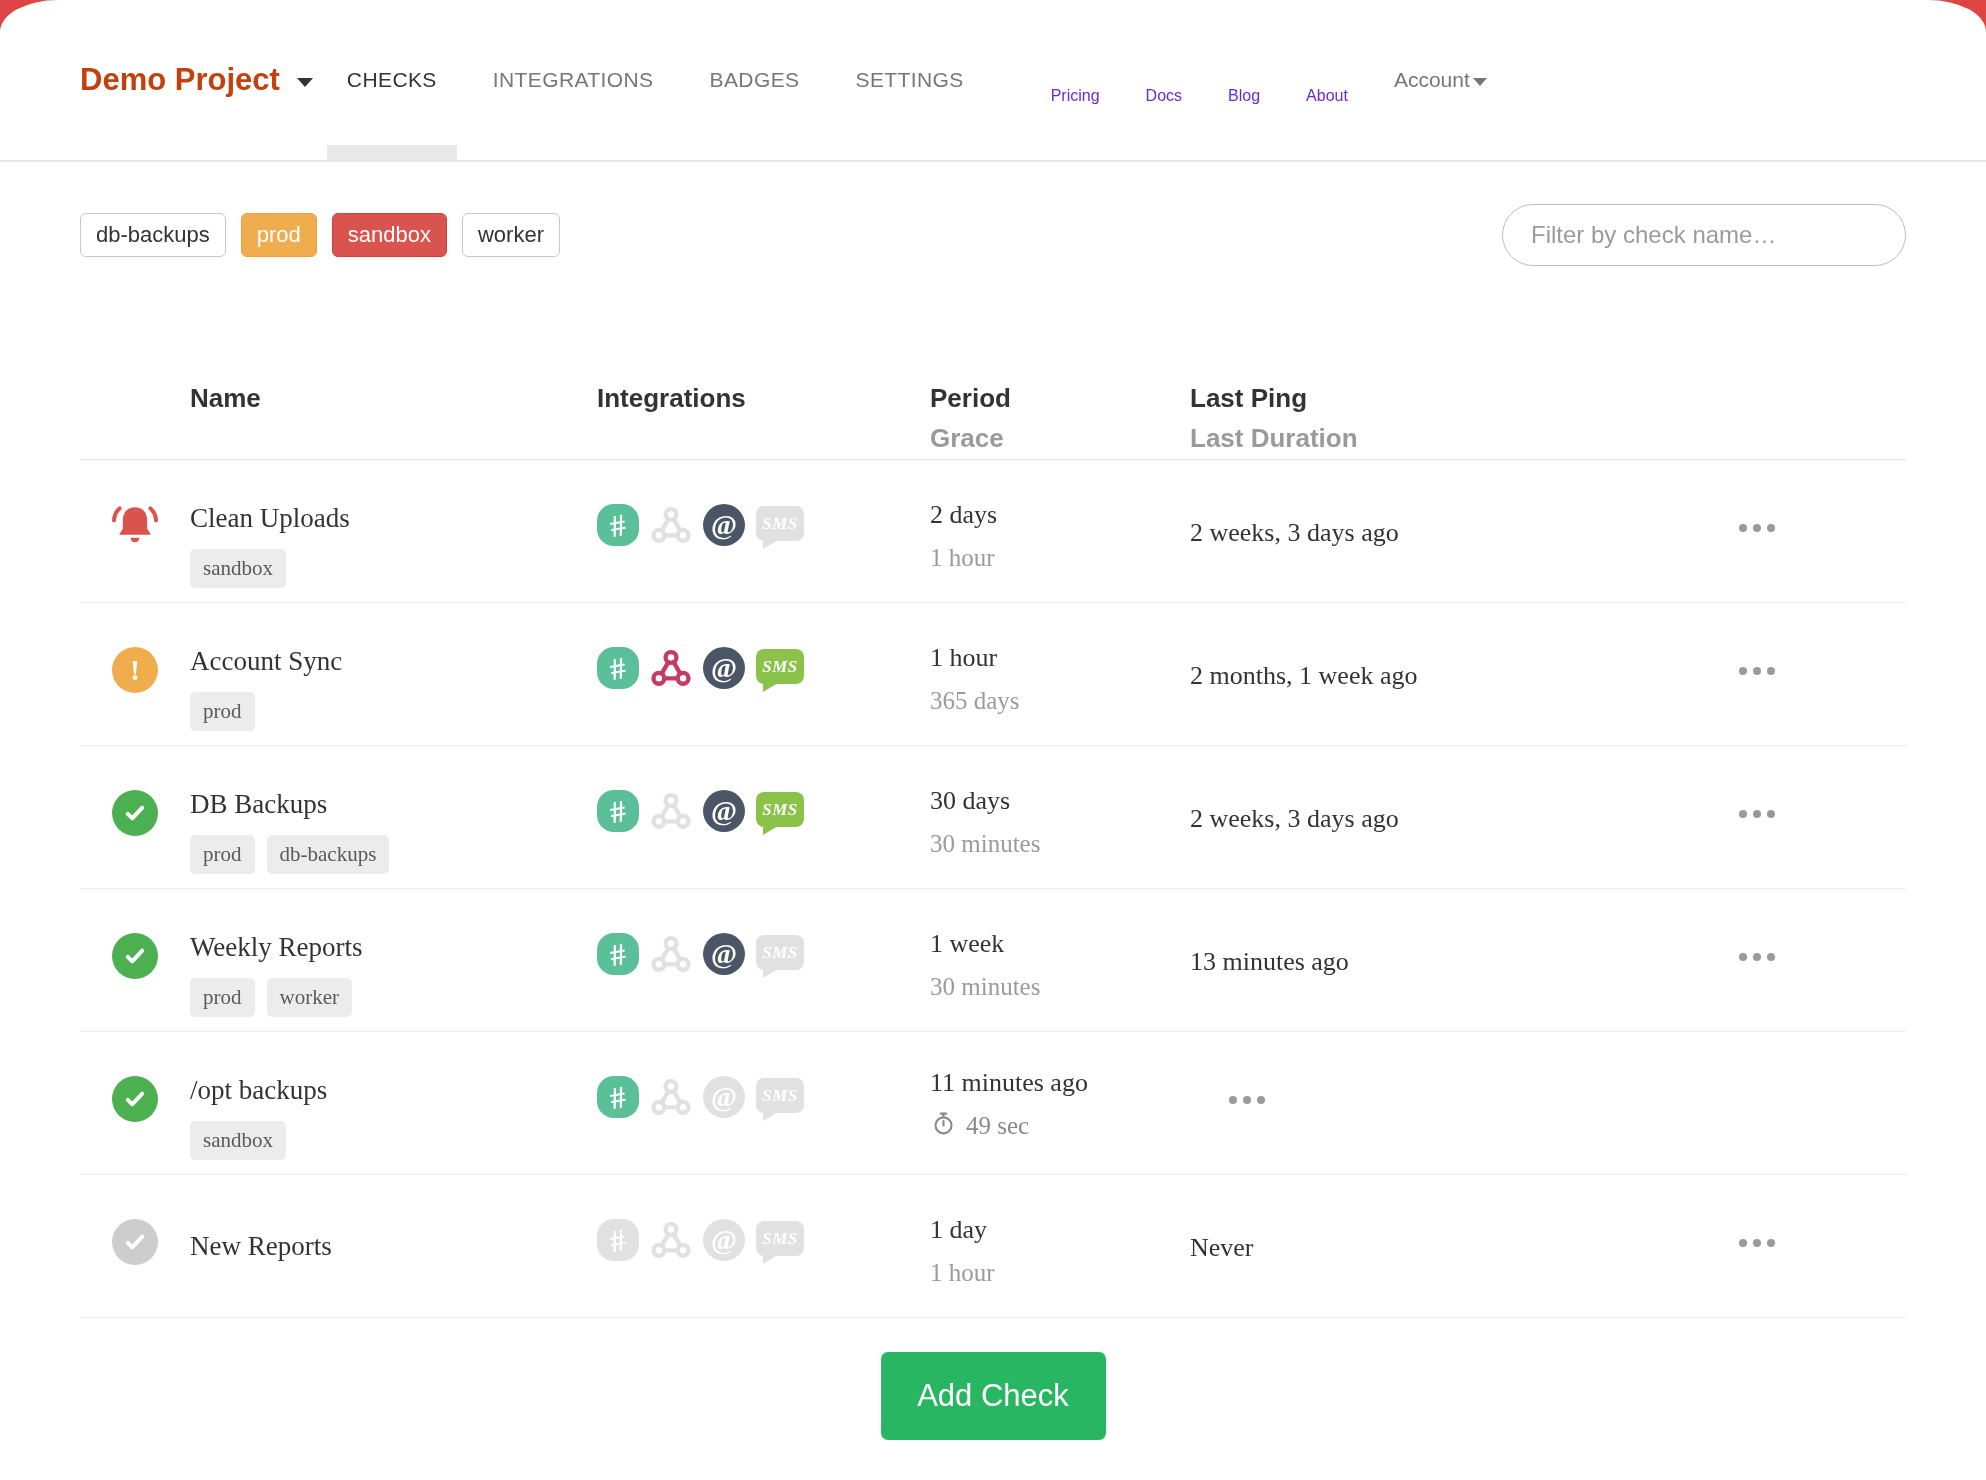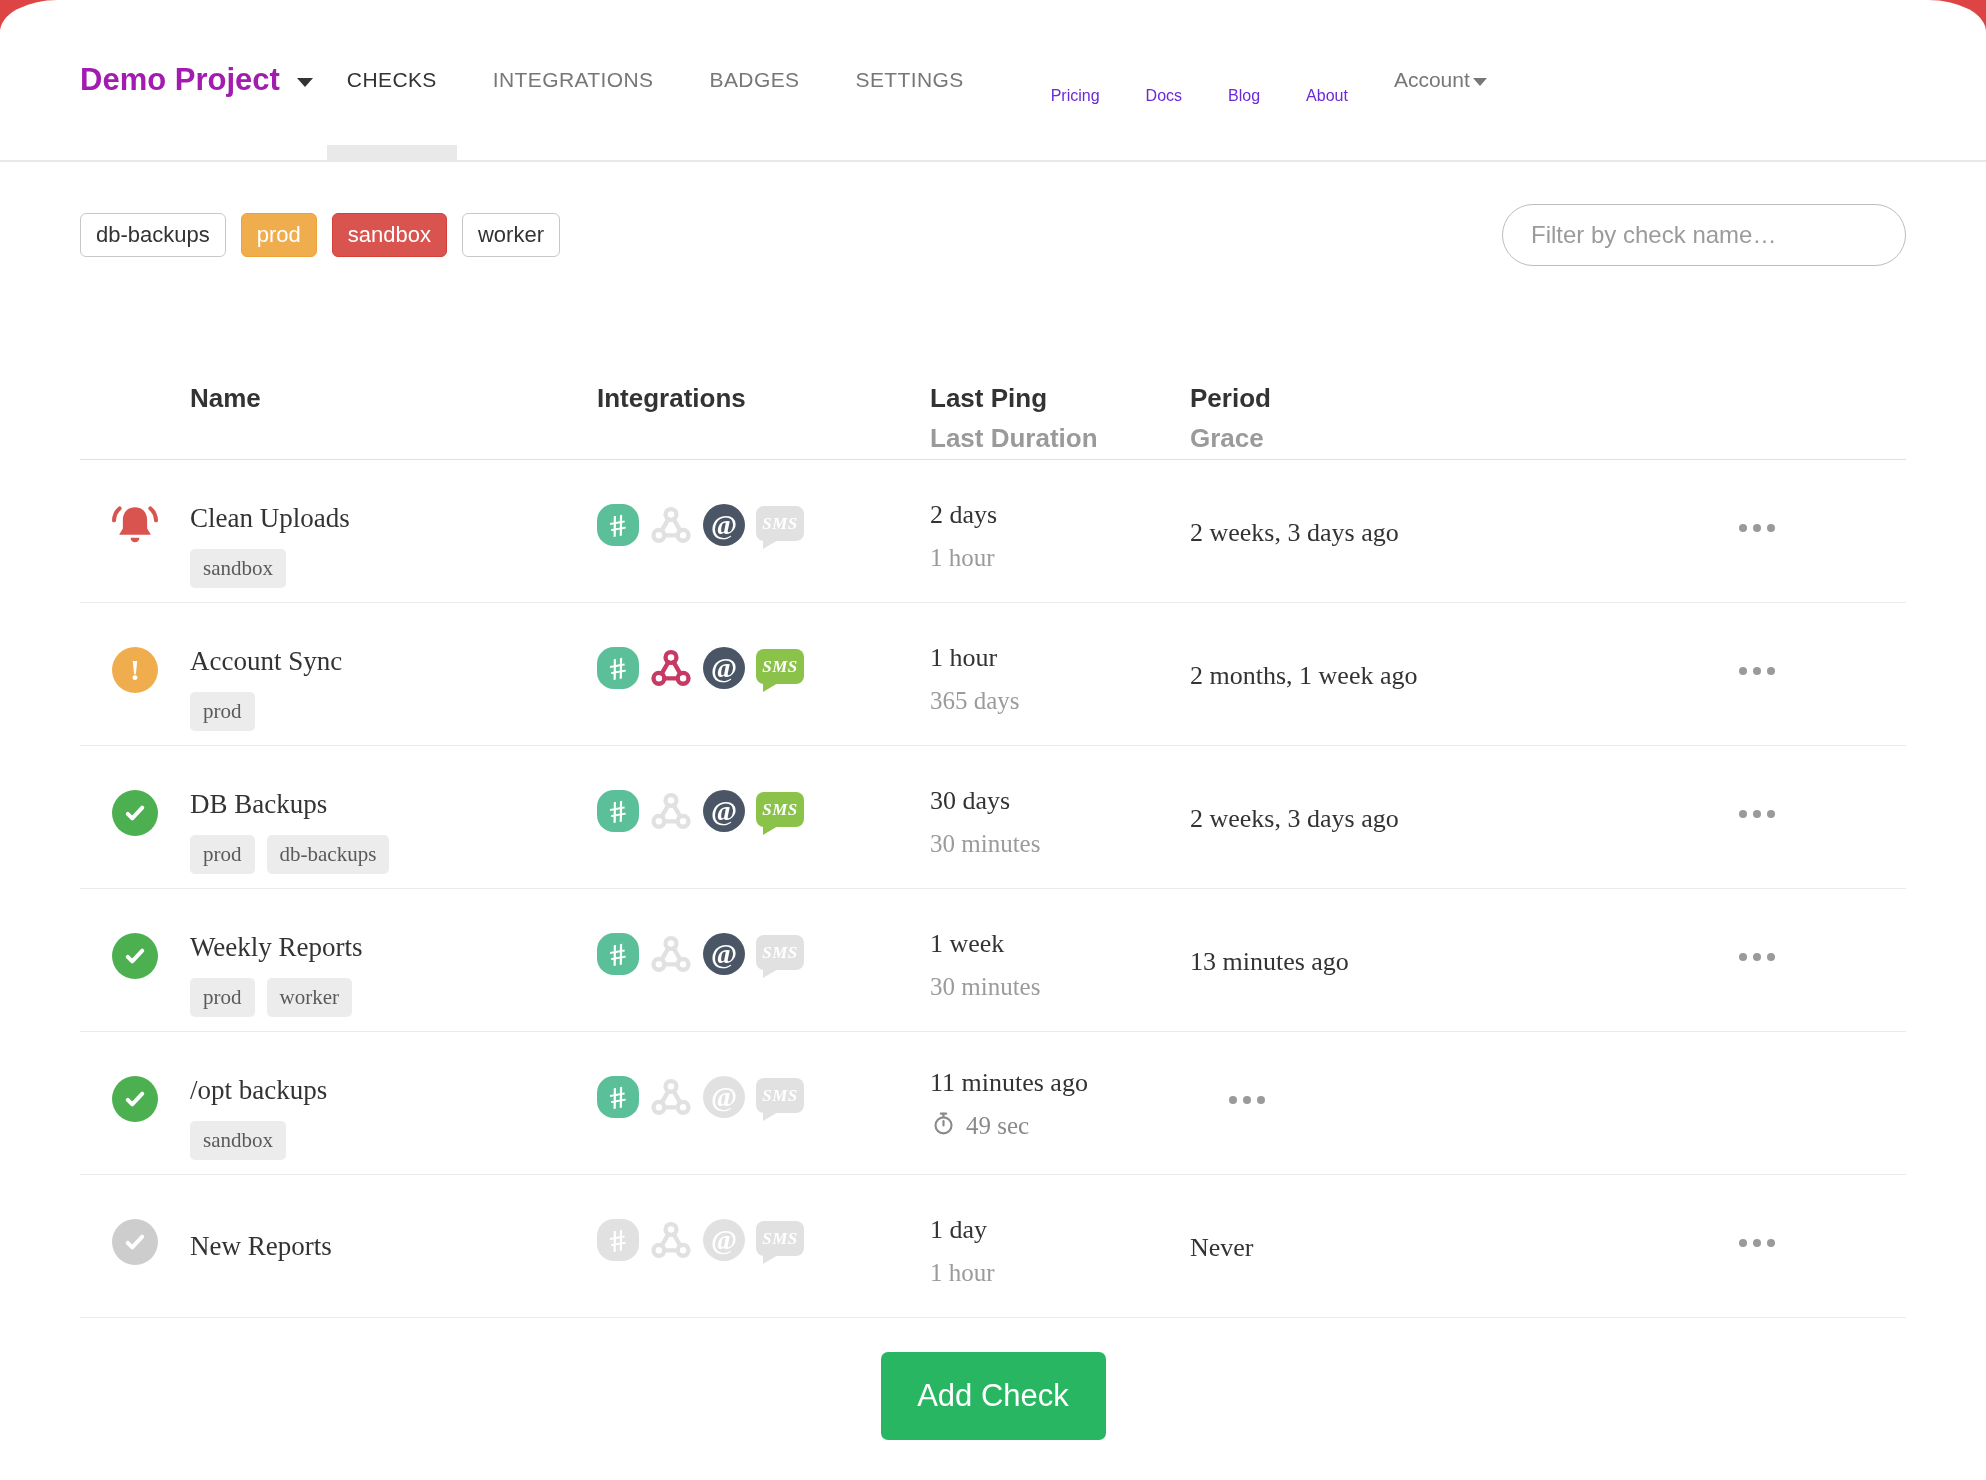--- a/index.html
+++ b/index.html
@@ -8,21 +8,21 @@
   
   .corner{position:absolute;top:0;width:58px;height:32px;background:#dc4543;z-index:0;}
   .corner.left{left:0;}
   .corner.right{right:0;}
   .corner .mask{position:absolute;inset:0;background:#fff;}
   .corner.left .mask{border-top-left-radius:58px 32px;}
   .corner.right .mask{border-top-right-radius:58px 32px;}
 
   
   .nav{height:160px;padding:0 80px;display:flex;align-items:center;border-bottom:2px solid #e8e8e8;position:relative;z-index:1;}
-  .brand{display:flex;align-items:center;gap:17px;font-size:31px;font-weight:700;color:#a21caf;cursor:pointer;}
+  .brand{display:flex;align-items:center;gap:17px;font-size:31px;font-weight:700;color:#c2410c;cursor:pointer;}
   .caret{width:0;height:0;border-left:8px solid transparent;border-right:8px solid transparent;border-top:9px solid #333;margin-top:5px;}
   .tabs{display:flex;align-self:stretch;margin-left:6px;}
   .tab{display:flex;align-items:center;padding:0 28px;font-size:21px;letter-spacing:.4px;color:#777;position:relative;cursor:pointer;}
   .tab.active{color:#333;}
   .tab.active::after{content:"";position:absolute;left:8px;right:8px;bottom:0;height:15px;background:#e9e9e9;}
   .nav-links{display:flex;align-items:center;margin-left:36px;}
   .nav-link{font-size:16px;color:#6d28d9;padding:0 23px;cursor:pointer;margin-top:32px;}
   .account{display:flex;align-items:center;gap:3px;font-size:21px;color:#777;padding-left:23px;cursor:pointer;}
   .account .caret{border-left:7px solid transparent;border-right:7px solid transparent;border-top:8px solid #777;margin-top:3px;}
 
@@ -112,26 +112,26 @@
   </div>
   <input class="search-input" type="text" placeholder="Filter by check name…" style="">
 </div>
 
 <div class="checks">
   <div class="grid thead">
     <div></div>
     <div class="th">Name</div>
     <div class="th">Integrations</div>
     <div class="th">
+      <div>Period</div>
+      <div class="sub">Grace</div>
+    </div>
+    <div class="th">
       <div>Last Ping</div>
       <div class="sub">Last Duration</div>
-    </div>
-    <div class="th">
-      <div>Period</div>
-      <div class="sub">Grace</div>
     </div>
     <div></div>
   </div>
   <div id="tbody">
       <div class="grid row">
     <div class="cell-status">
           <span class="bellwrap"><svg viewBox="0 0 24 24" width="56" height="56">
  <path fill="#d9534f" d="M12 3.1c-3.2 0-5.2 2.3-5.2 5.5v3.6l-1.6 2.7h13.6l-1.6-2.7V8.6c0-3.2-2-5.5-5.2-5.5z"></path>
  <path fill="#d9534f" d="M10.1 16.2a1.9 1.9 0 0 0 3.8 0z"></path>
  <path fill="none" stroke="#d9534f" stroke-width="1.7" stroke-linecap="round" d="M5.4 3.6C3.9 4.9 3.1 6.6 3 8.7"></path>

